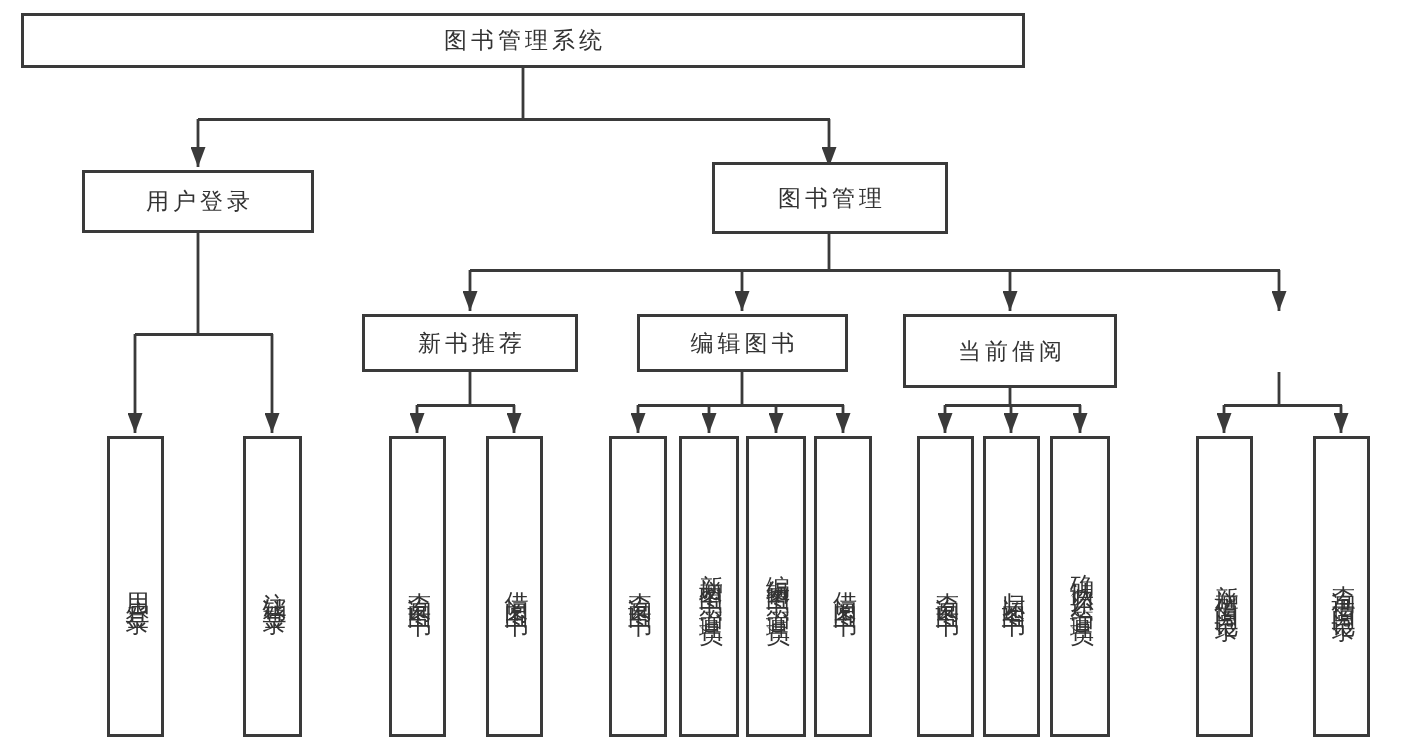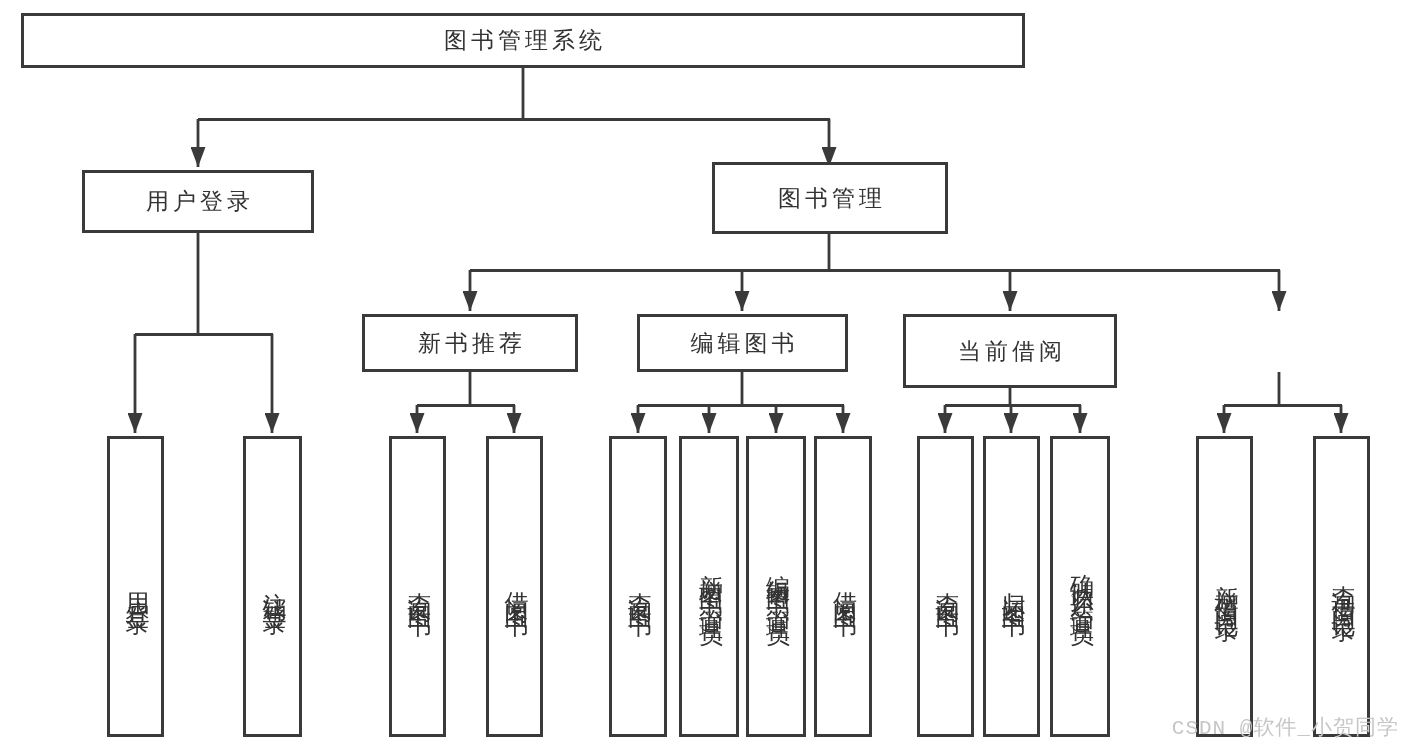--- a/index.html
+++ b/index.html
@@ -142,14 +142,13 @@
     <span>确认归还（管理员）</span>
   </div>
 
   <div class="box v" style="left:1196px;top:436px;width:57px;height:301px;">
     <span>新增借阅记录</span>
   </div>
   <div class="box v" style="left:1313px;top:436px;width:57px;height:301px;">
     <span>查询借阅记录</span>
   </div>
 
-  <div id="watermark">CSDN @软件_小贺同学</div>
 </div>
 
 </body></html>

